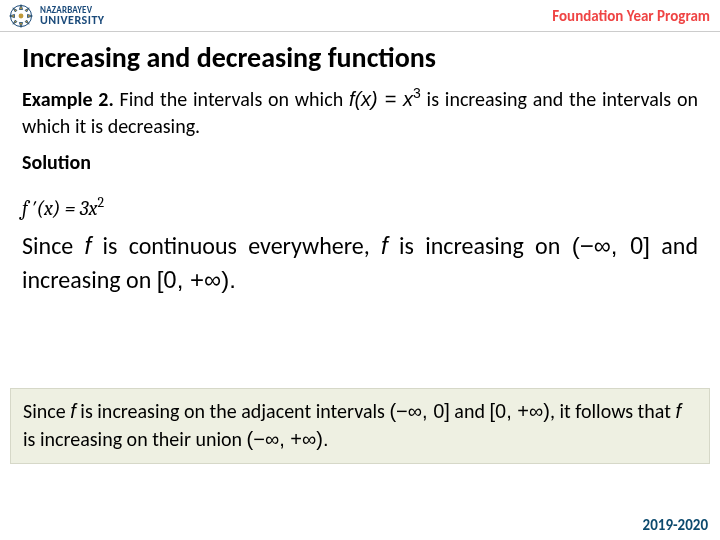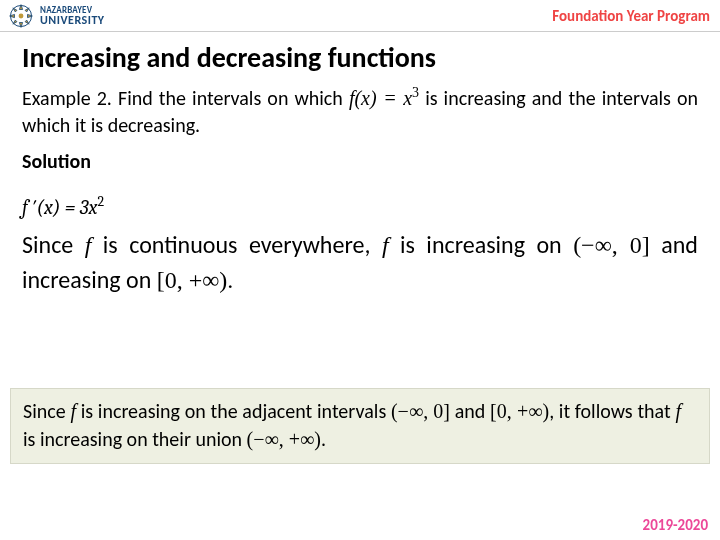--- a/index.html
+++ b/index.html
@@ -8,30 +8,30 @@
   .topbar { position: absolute; top: 0; left: 0; right: 0; height: 32px; background: #fff; border-bottom: 1px solid #ccc; display: flex; align-items: center; justify-content: space-between; padding: 0 10px 0 8px; }
   .logo { display: flex; align-items: center; gap: 6px; }
   .logo-emblem { width: 26px; height: 26px; }
   .logo-text { display: flex; flex-direction: column; line-height: 1; }
   .logo-text .l1 { font-size: 9px; font-weight: 700; color: #1a4a7a; letter-spacing: 0.2px; }
   .logo-text .l2 { font-size: 12px; font-weight: 700; color: #1a4a7a; letter-spacing: 0.5px; }
   .program { font-size: 15px; font-weight: 700; color: #ef4444; }
   .content { position: absolute; top: 40px; left: 22px; right: 22px; }
   .title { font-size: 28px; font-weight: 700; margin-bottom: 9px; }
   .para { font-size: 20px; text-align: justify; line-height: 1.35; }
-  .example-label { font-weight: 400; }
+  .example-label { font-weight: 700; }
   .sol-label { font-size: 20px; font-weight: 700; margin-top: 10px; margin-bottom: 20px; }
   .math-line { font-family: 'Cambria Math', Cambria, 'Times New Roman', serif; font-size: 20px; margin-top: 14px; }
   .mi { font-style: italic; }
   .sup { font-size: 0.7em; vertical-align: super; }
   .gap { display: inline-block; width: 22px; }
-  .body-math { font-family: Liberation Serif, serif; }
+  .body-math { font-family: Liberation Sans, sans-serif; }
   .since-para { font-size: 24px; text-align: justify; line-height: 1.4; margin-top: 10px; }
   .callout { position: absolute; left: 10px; right: 10px; top: 388px; background: #eef0e2; border: 1px solid #d6d8c8; padding: 8px 28px 10px 12px; font-size: 20px; text-align: justify; line-height: 1.4; }
-  .footer { position: absolute; right: 12px; bottom: 6px; font-size: 15px; font-weight: 700; color: #ec4899; }
+  .footer { position: absolute; right: 12px; bottom: 6px; font-size: 15px; font-weight: 700; color: #0c4a6e; }
   .prime { font-family: 'Cambria Math', Cambria, 'Times New Roman', serif; }
 </style>
 </head>
 <body>
 
 <div class="slide">
 
   <div class="topbar">
     <div class="logo">
       <svg class="logo-emblem" viewBox="0 0 32 32">

